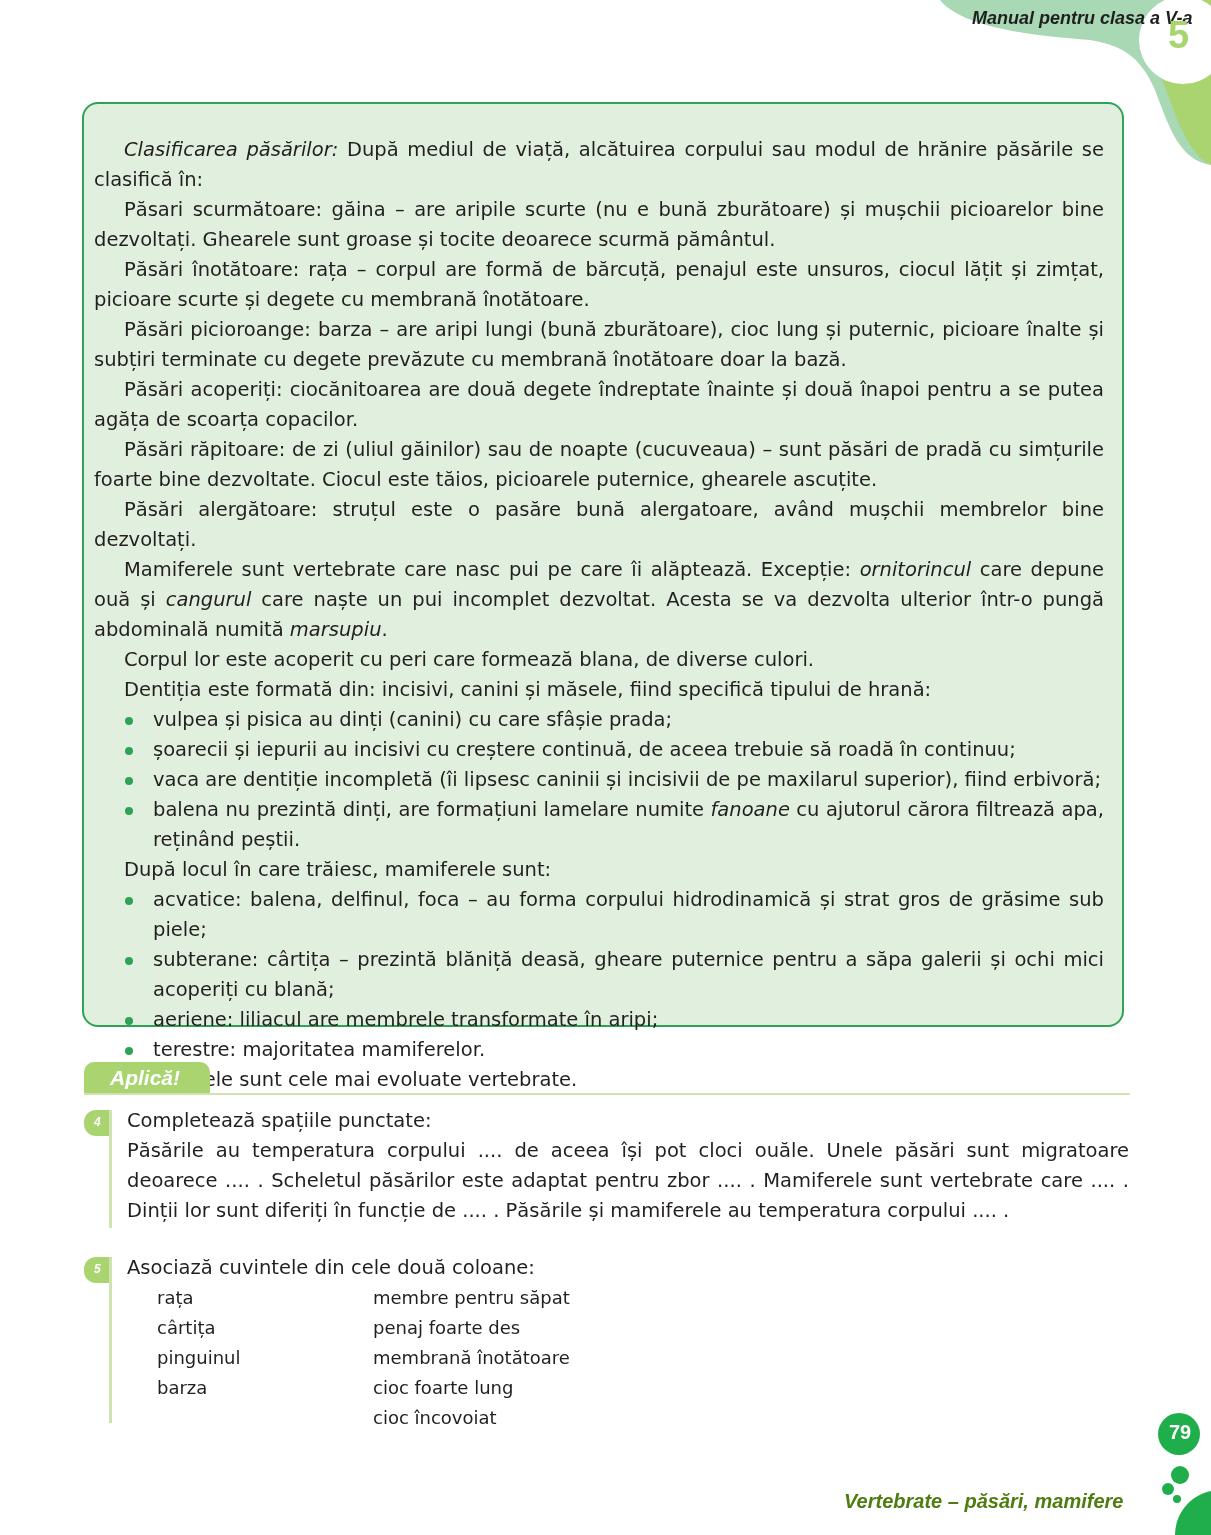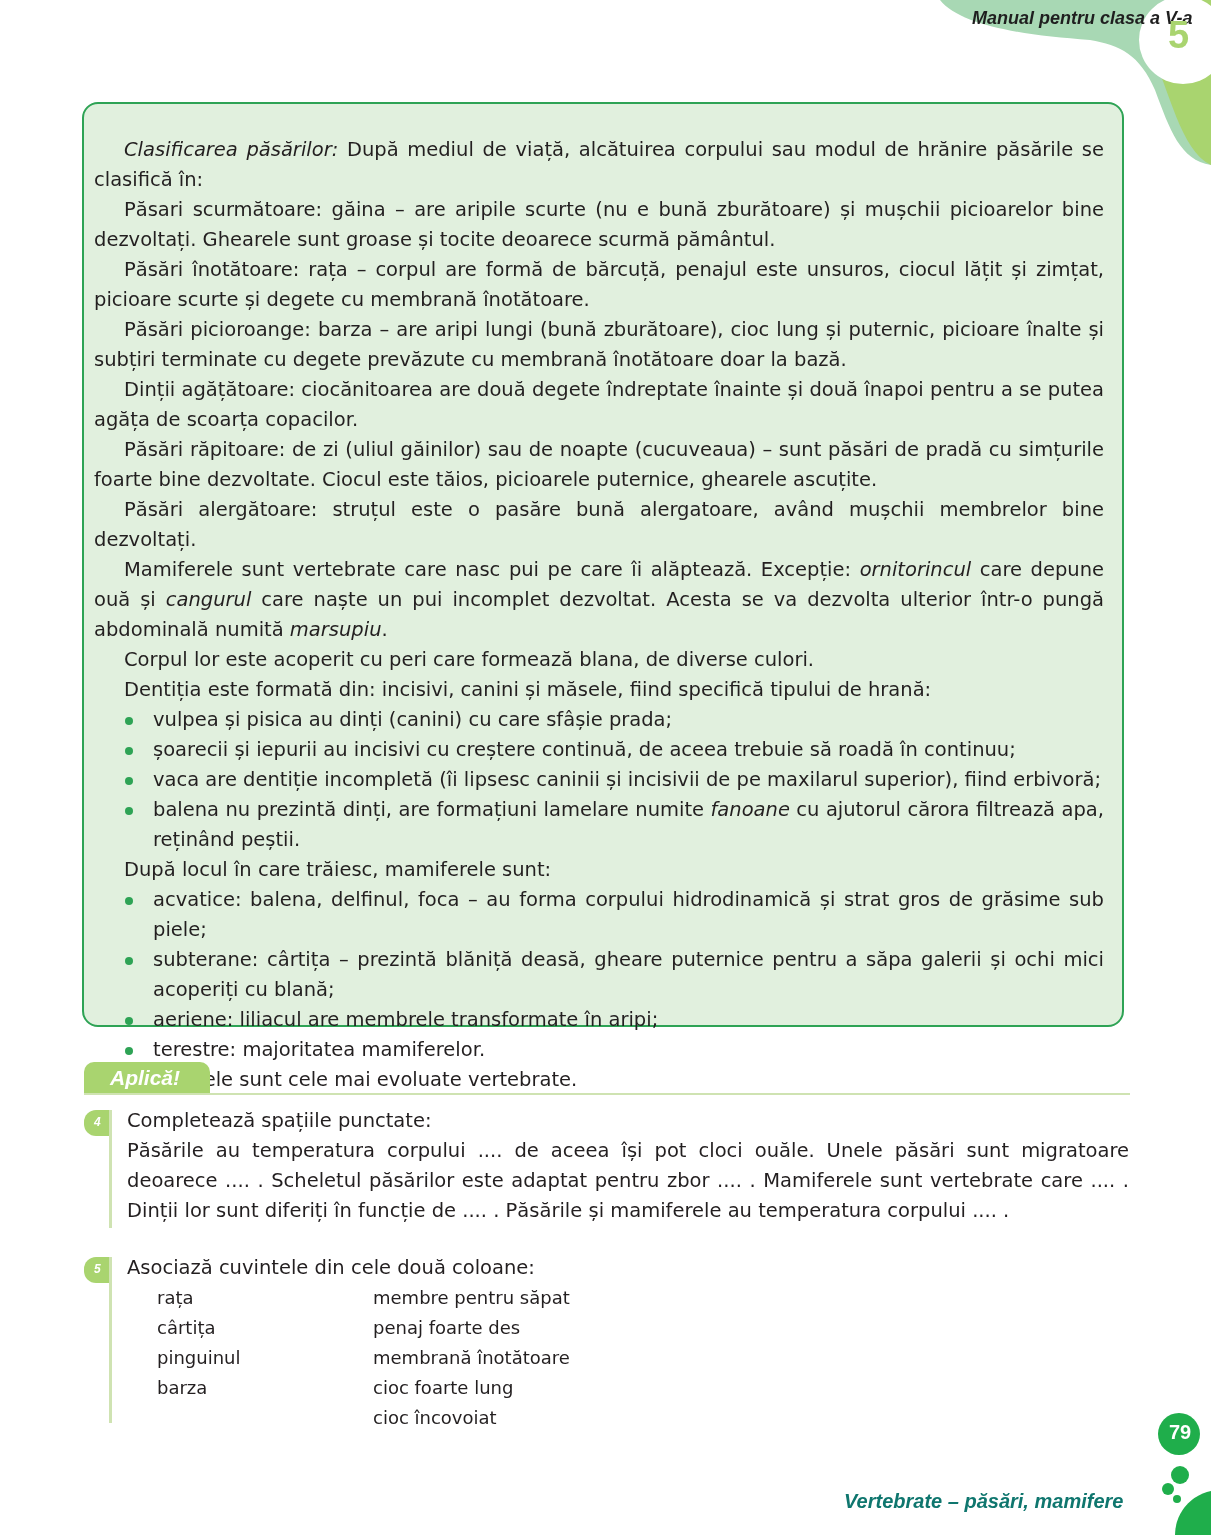--- a/index.html
+++ b/index.html
@@ -15,42 +15,42 @@
   .bl .dot{position:absolute;left:31px;top:12px;width:8px;height:8px;border-radius:50%;background:#2ea355;}
   b{font-weight:normal;}
   .apl-tab{position:absolute;left:84px;top:1062px;width:126px;height:32px;background:#a9d46f;border-radius:10px 10px 0 0;}
   .apl-label{position:absolute;left:110px;top:1066px;color:#fff;font-style:italic;font-weight:bold;font-size:21px;font-family:"Liberation Sans",sans-serif;}
   .apl-line{position:absolute;left:84px;top:1093px;width:1046px;height:2px;background:#cfe3b2;}
   .ex-mark{position:absolute;width:28px;height:26px;background:#a9d46f;border-radius:12px 0 0 12px;}
   .ex-num{position:absolute;color:#fff;font-size:12px;font-weight:bold;font-style:italic;font-family:"Liberation Sans",sans-serif;}
   .ex-bar{position:absolute;width:3px;background:#cfe3b2;}
   .ex-text{position:absolute;font-size:19.5px;line-height:30px;}
   .assoc td{padding:0;font-size:18px;line-height:30px;}
-  .footer-title{position:absolute;left:844px;top:1490px;font-style:italic;font-weight:bold;font-size:20px;color:#0f766e;font-family:"Liberation Sans",sans-serif;}
+  .footer-title{position:absolute;left:844px;top:1490px;font-style:italic;font-weight:bold;font-size:20px;color:#4d7c0f;font-family:"Liberation Sans",sans-serif;}
   .page-num-circle{position:absolute;left:1158px;top:1413px;width:42px;height:42px;border-radius:50%;background:#1fae4b;}
   .page-num{position:absolute;left:1158px;top:1421px;width:44px;text-align:center;color:#fff;font-weight:bold;font-size:20px;font-family:"Liberation Sans",sans-serif;}
 </style>
 </head>
 <body>
 
 <svg class="hdr-shape" viewBox="0 0 271 170">
   <path d="M0,0 L271,0 L271,165 C240,160 230,130 215,90 C200,55 180,45 150,40 C80,35 20,25 0,0 Z" fill="#a8d8b4"></path>
   <path d="M210,50 C230,90 240,150 271,165 L271,0 L240,0 C215,10 205,30 210,50 Z" fill="#a9d46f"></path>
   <circle cx="243" cy="40" r="44" fill="#ffffff"></circle>
 </svg>
 <div class="hdr-title">Manual pentru clasa a V-a</div>
 <div class="chap-num">5</div>
 
 <div class="box"></div>
 <div class="box-text">
   <p class="p ind"><i>Clasificarea păsărilor:</i><span> După mediul de viață, alcătuirea corpului sau modul de hrănire păsările se clasifică în:</span></p>
   <p class="p ind"><b>Păsari scurmătoare:</b><span> găina – are aripile scurte (nu e bună zburătoare) și mușchii picioarelor bine dezvoltați. Ghearele sunt groase și tocite deoarece scurmă pământul.</span></p>
   <p class="p ind"><b>Păsări înotătoare:</b><span> rața – corpul are formă de bărcuță, penajul este unsuros, ciocul lățit și zimțat, picioare scurte și degete cu membrană înotătoare.</span></p>
   <p class="p ind"><b>Păsări picioroange:</b><span> barza – are aripi lungi (bună zburătoare), cioc lung și puternic, picioare înalte și subțiri terminate cu degete prevăzute cu membrană înotătoare doar la bază.</span></p>
-  <p class="p ind"><b>Dinții agățătoare:</b><span> ciocănitoarea are două degete îndreptate înainte și două înapoi pentru a se putea agăța de scoarța copacilor.</span></p>
+  <p class="p ind"><b>Păsări acoperiți:</b><span> ciocănitoarea are două degete îndreptate înainte și două înapoi pentru a se putea agăța de scoarța copacilor.</span></p>
   <p class="p ind"><b>Păsări răpitoare:</b><span> de zi (uliul găinilor) sau de noapte (cucuveaua) – sunt păsări de pradă cu simțurile foarte bine dezvoltate. Ciocul este tăios, picioarele puternice, ghearele ascuțite.</span></p>
   <p class="p ind"><b>Păsări alergătoare:</b><span> struțul este o pasăre bună alergatoare, având mușchii membrelor bine dezvoltați.</span></p>
   <p class="p ind"><b>Mamiferele</b><span> sunt vertebrate care nasc pui pe care îi alăptează. Excepție: </span><i>ornitorincul</i><span> care depune ouă și </span><i>cangurul</i><span> care naște un pui incomplet dezvoltat. Acesta se va dezvolta ulterior într-o pungă abdominală numită </span><i>marsupiu</i><span>.</span></p>
   <p class="p ind">Corpul lor este acoperit cu peri care formează blana, de diverse culori.</p>
   <p class="p ind">Dentiția este formată din: incisivi, canini și măsele, fiind specifică tipului de hrană:</p>
   <p class="bl"><span class="dot"></span><span>vulpea și pisica au dinți (canini) cu care sfâșie prada;</span></p>
   <p class="bl"><span class="dot"></span><span>șoarecii și iepurii au incisivi cu creștere continuă, de aceea trebuie să roadă în continuu;</span></p>
   <p class="bl"><span class="dot"></span><span>vaca are dentiție incompletă (îi lipsesc caninii și incisivii de pe maxilarul superior), fiind erbivoră;</span></p>
   <p class="bl"><span class="dot"></span><span>balena nu prezintă dinți, are formațiuni lamelare numite </span><i>fanoane</i><span> cu ajutorul cărora filtrează apa, reținând peștii.</span></p>
   <p class="p ind">După locul în care trăiesc, mamiferele sunt:</p>

